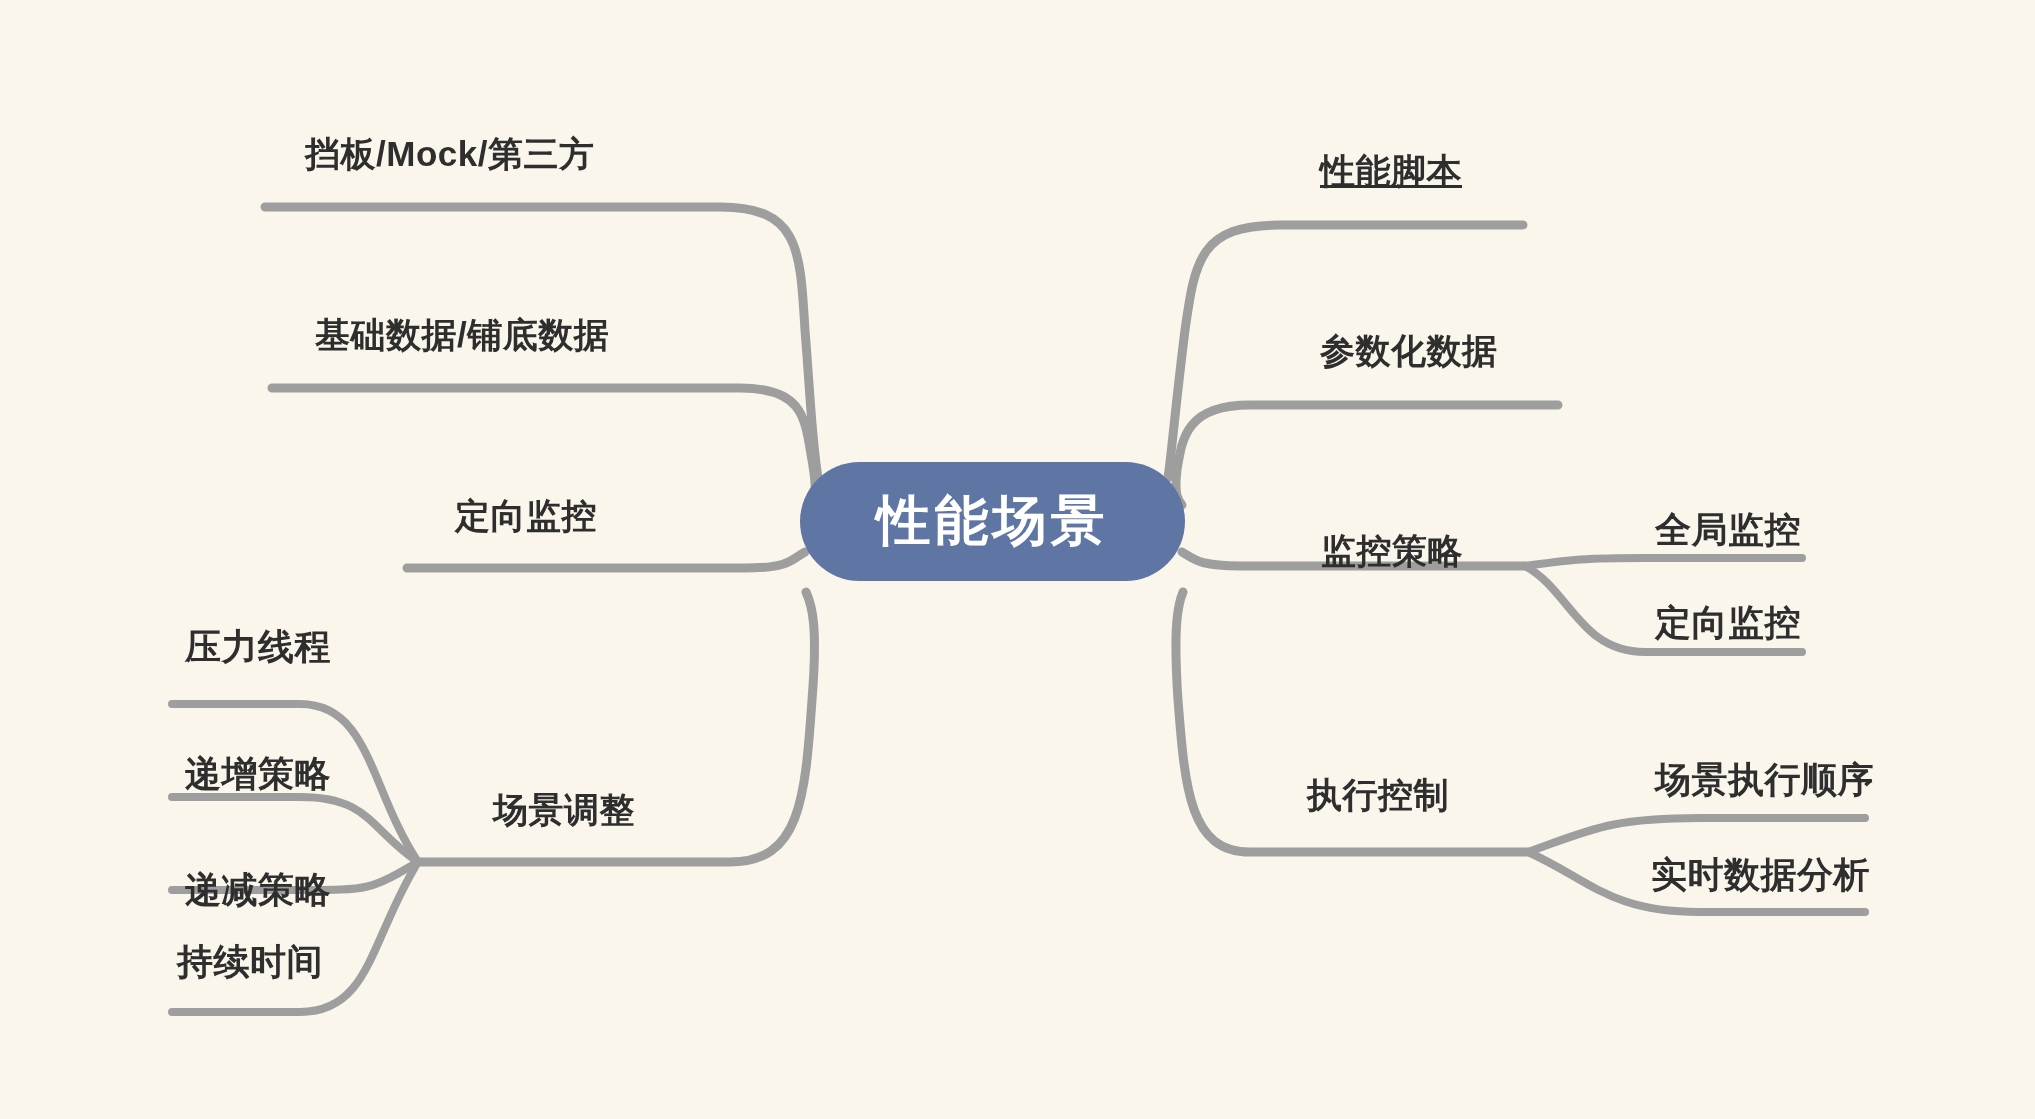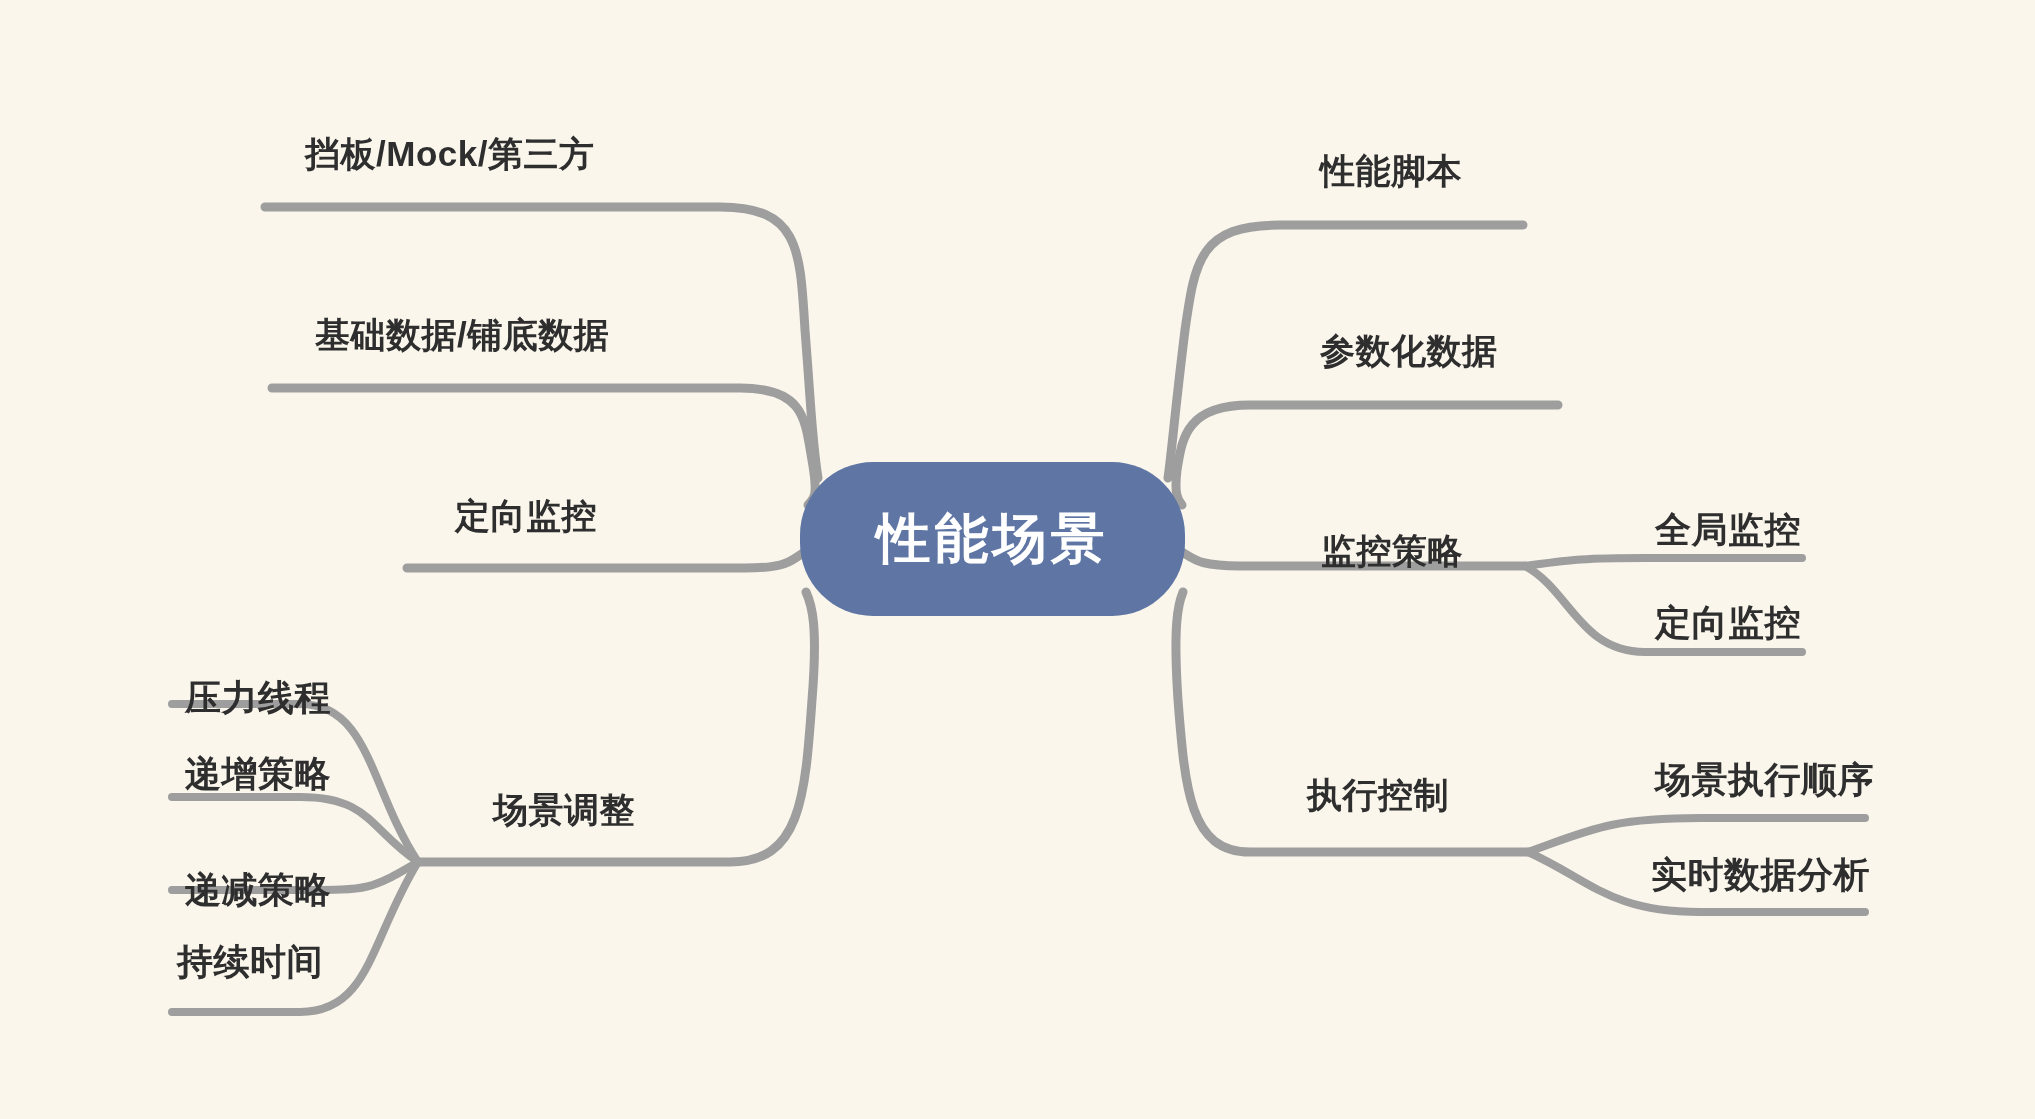--- a/index.html
+++ b/index.html
@@ -51,21 +51,21 @@
   }
   .lvl2-label {
     font-size: 36px;
     letter-spacing: 0.5px;
   }
   #central-node {
     position: absolute;
     left: 800px;
     top: 462px;
     width: 385px;
-    height: 154px;
+    height: 119px;
     border-radius: 73px;
     background: #5f76a4;
     display: flex;
     align-items: center;
     justify-content: center;
   }
   #central-node-label {
     color: #ffffff;
     font-size: 54px;
     font-weight: bold;
@@ -113,29 +113,29 @@
   </div>
 
   <div class="node-label lvl1-label" style="left:305px; top:136px;">挡板/Mock/第三方</div>
 
   <div class="node-label lvl1-label" style="left:315px; top:317px;">基础数据/铺底数据</div>
 
   <div class="node-label lvl1-label" style="left:455px; top:498px;">定向监控</div>
 
   <div class="node-label lvl1-label" style="left:493px; top:792px;">场景调整</div>
 
-  <div class="node-label lvl2-label" style="left:185px; top:680px;">压力线程</div>
+  <div class="node-label lvl2-label" style="left:185px; top:629px;">压力线程</div>
 
   <div class="node-label lvl2-label" style="left:185px; top:756px;">递增策略</div>
 
   <div class="node-label lvl2-label" style="left:185px; top:872px;text-align:right;">递减策略</div>
 
   <div class="node-label lvl2-label" style="left:177px; top:944px;">持续时间</div>
 
-  <div class="node-label lvl1-label" style="left:1320px; top:153px;">性能脚本</div>
+  <div class="node-label lvl1-label" style="left:1320px; top:153px;text-decoration:underline;">性能脚本</div>
 
   <div class="node-label lvl1-label" style="left:1320px; top:333px;">参数化数据</div>
 
   <div class="node-label lvl1-label" style="left:1307px; top:533px;margin-left:14px;">监控策略</div>
 
   <div class="node-label lvl1-label" style="left:1307px; top:777px;">执行控制</div>
 
   <div class="node-label lvl2-label" style="left:1655px; top:512px;">全局监控</div>
 
   <div class="node-label lvl2-label" style="left:1655px; top:605px;">定向监控</div>

